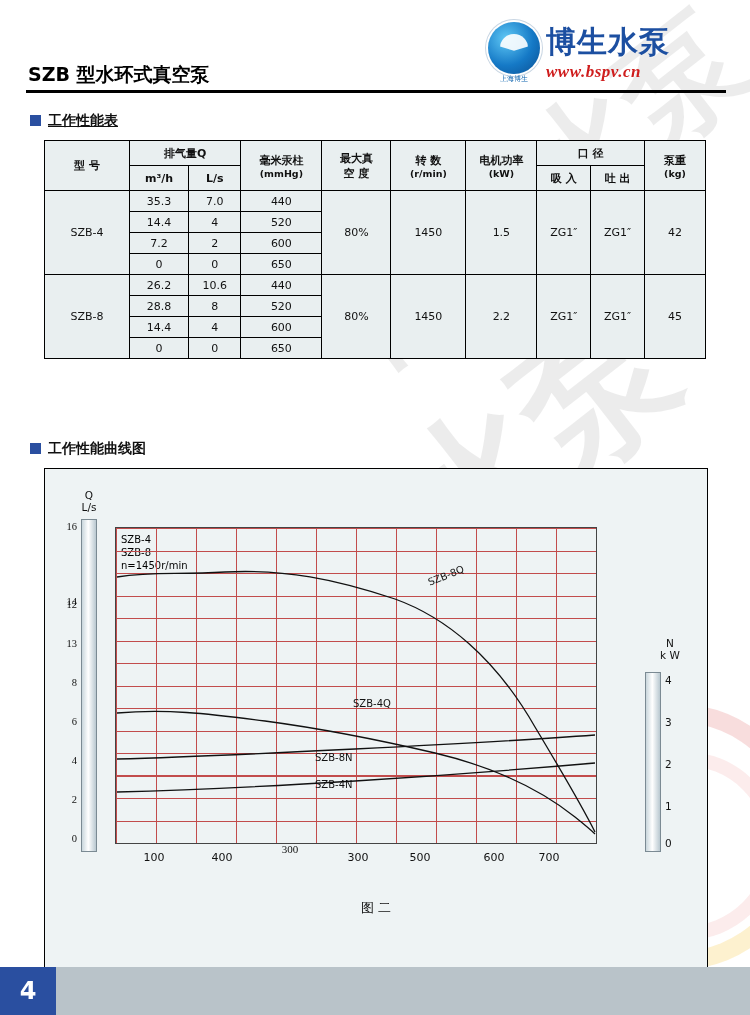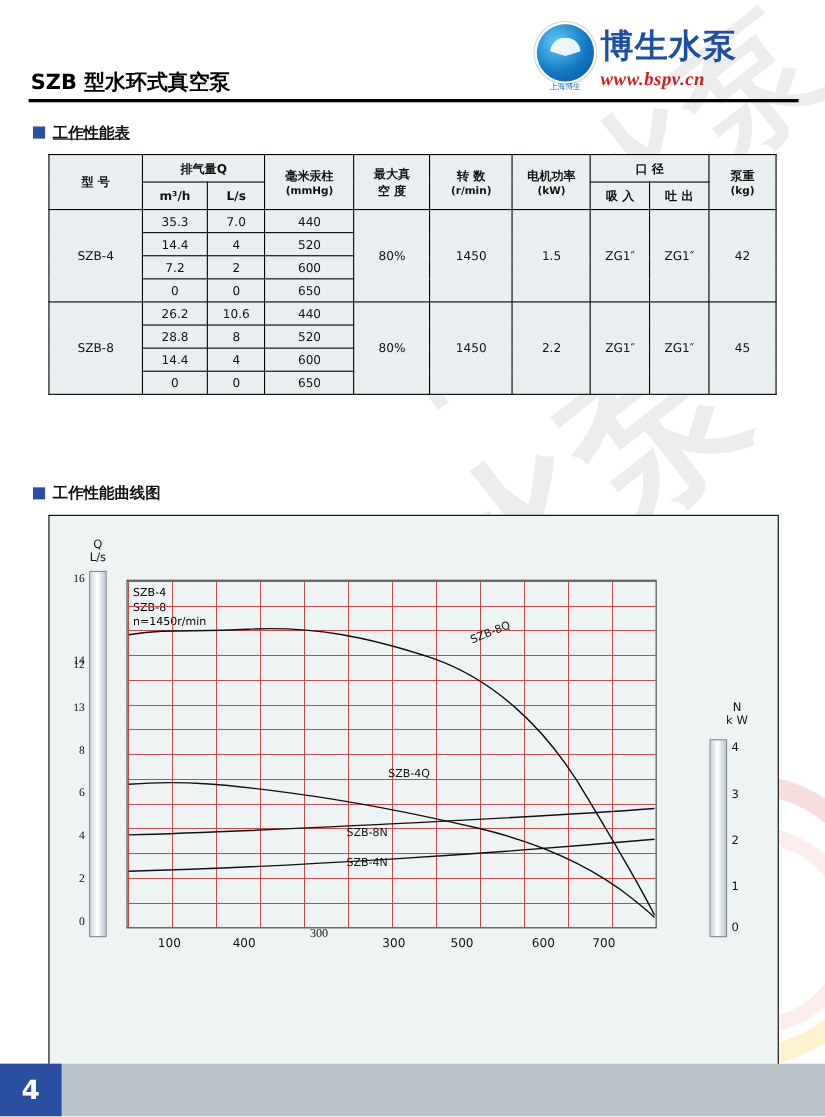--- a/index.html
+++ b/index.html
@@ -301,16 +301,17 @@
   <div class="curve-lbl" style="left:270px;top:310px;">SZB-4N</div>
 
   <div class="xlab" style="left:89px;top:382px;">100</div>
   <div class="xlab" style="left:157px;top:382px;">400</div>
   <div class="xlab" style="left:225px;top:374px;font-family:Liberation Serif, serif;">300</div>
   <div class="xlab" style="left:293px;top:382px;">300</div>
   <div class="xlab" style="left:355px;top:382px;">500</div>
   <div class="xlab" style="left:429px;top:382px;">600</div>
   <div class="xlab" style="left:484px;top:382px;">700</div>
 
+  <div class="fig-cap">图 二</div>
 </div>
 
 <div class="foot-bar"></div>
 <div class="foot-num">4</div>
 
 </body></html>

